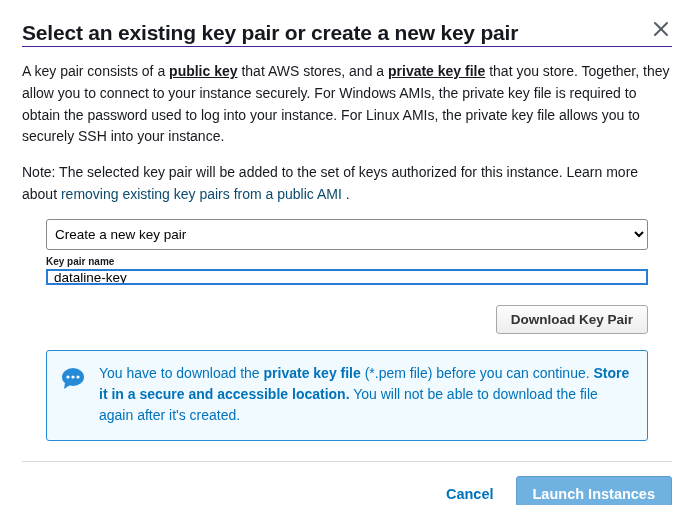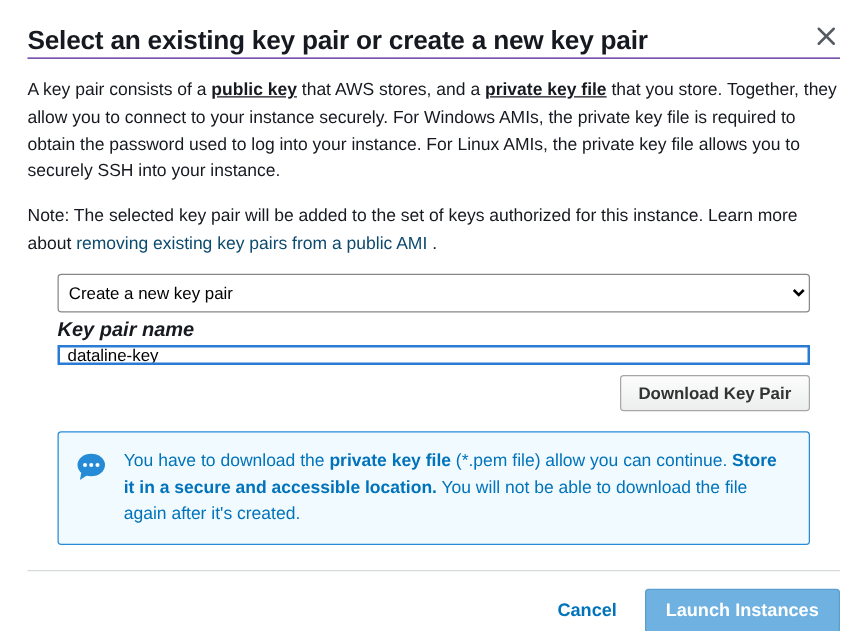--- a/index.html
+++ b/index.html
@@ -63,37 +63,36 @@
     height: 31px;
     font-size: 13.5px;
     border: 1px solid #888;
     border-radius: 3px;
     background: #fff;
     padding: 1px 4px;
   }
   .field-label {
     font-weight: 700;
     margin-top: 6px;
-    font-size: 16px;
-    font-style: italic;
+    font-size: 10px;
   }
   input.kp-name {
     width: 100%;
     height: 16px;
     border: 2px solid #2a7bd4;
     border-radius: 0;
     padding: 2px 6px;
     font-size: 13.5px;
     outline: none;
     margin-top: 2px;
   }
   .dl-row {
     display: flex;
     justify-content: flex-end;
-    margin-top: 8px;
+    margin-top: 20px;
   }
   button.download {
     background: linear-gradient(#fdfdfd, #eceded);
     border: 1px solid #a7a7a7;
     border-radius: 3px;
     padding: 6px 14px;
     font-size: 13.5px;
     font-weight: 700;
     color: #333;
     cursor: pointer;
@@ -187,21 +186,21 @@
       <div class="info-icon">
         <svg width="26" height="26" viewBox="0 0 26 26">
           <ellipse cx="12" cy="12" rx="11" ry="9" fill="#268bd6"></ellipse>
           <path d="M4 18 L3 24 L9 20 Z" fill="#268bd6"></path>
           <circle cx="7" cy="12" r="1.6" fill="#fff"></circle>
           <circle cx="12" cy="12" r="1.6" fill="#fff"></circle>
           <circle cx="17" cy="12" r="1.6" fill="#fff"></circle>
         </svg>
       </div>
       <div class="info-text">
-        <span>You have to download the </span><b>private key file</b><span> (*.pem file) allow you can continue. </span><b>Store it in a secure and accessible location.</b><span> You will not be able to download the file again after it's created.</span>
+        <span>You have to download the </span><b>private key file</b><span> (*.pem file) before you can continue. </span><b>Store it in a secure and accessible location.</b><span> You will not be able to download the file again after it's created.</span>
       </div>
     </div>
   </div>
 
   <div class="footer">
     <button class="cancel">Cancel</button>
     <button class="launch">Launch Instances</button>
   </div>
 
 </div>

